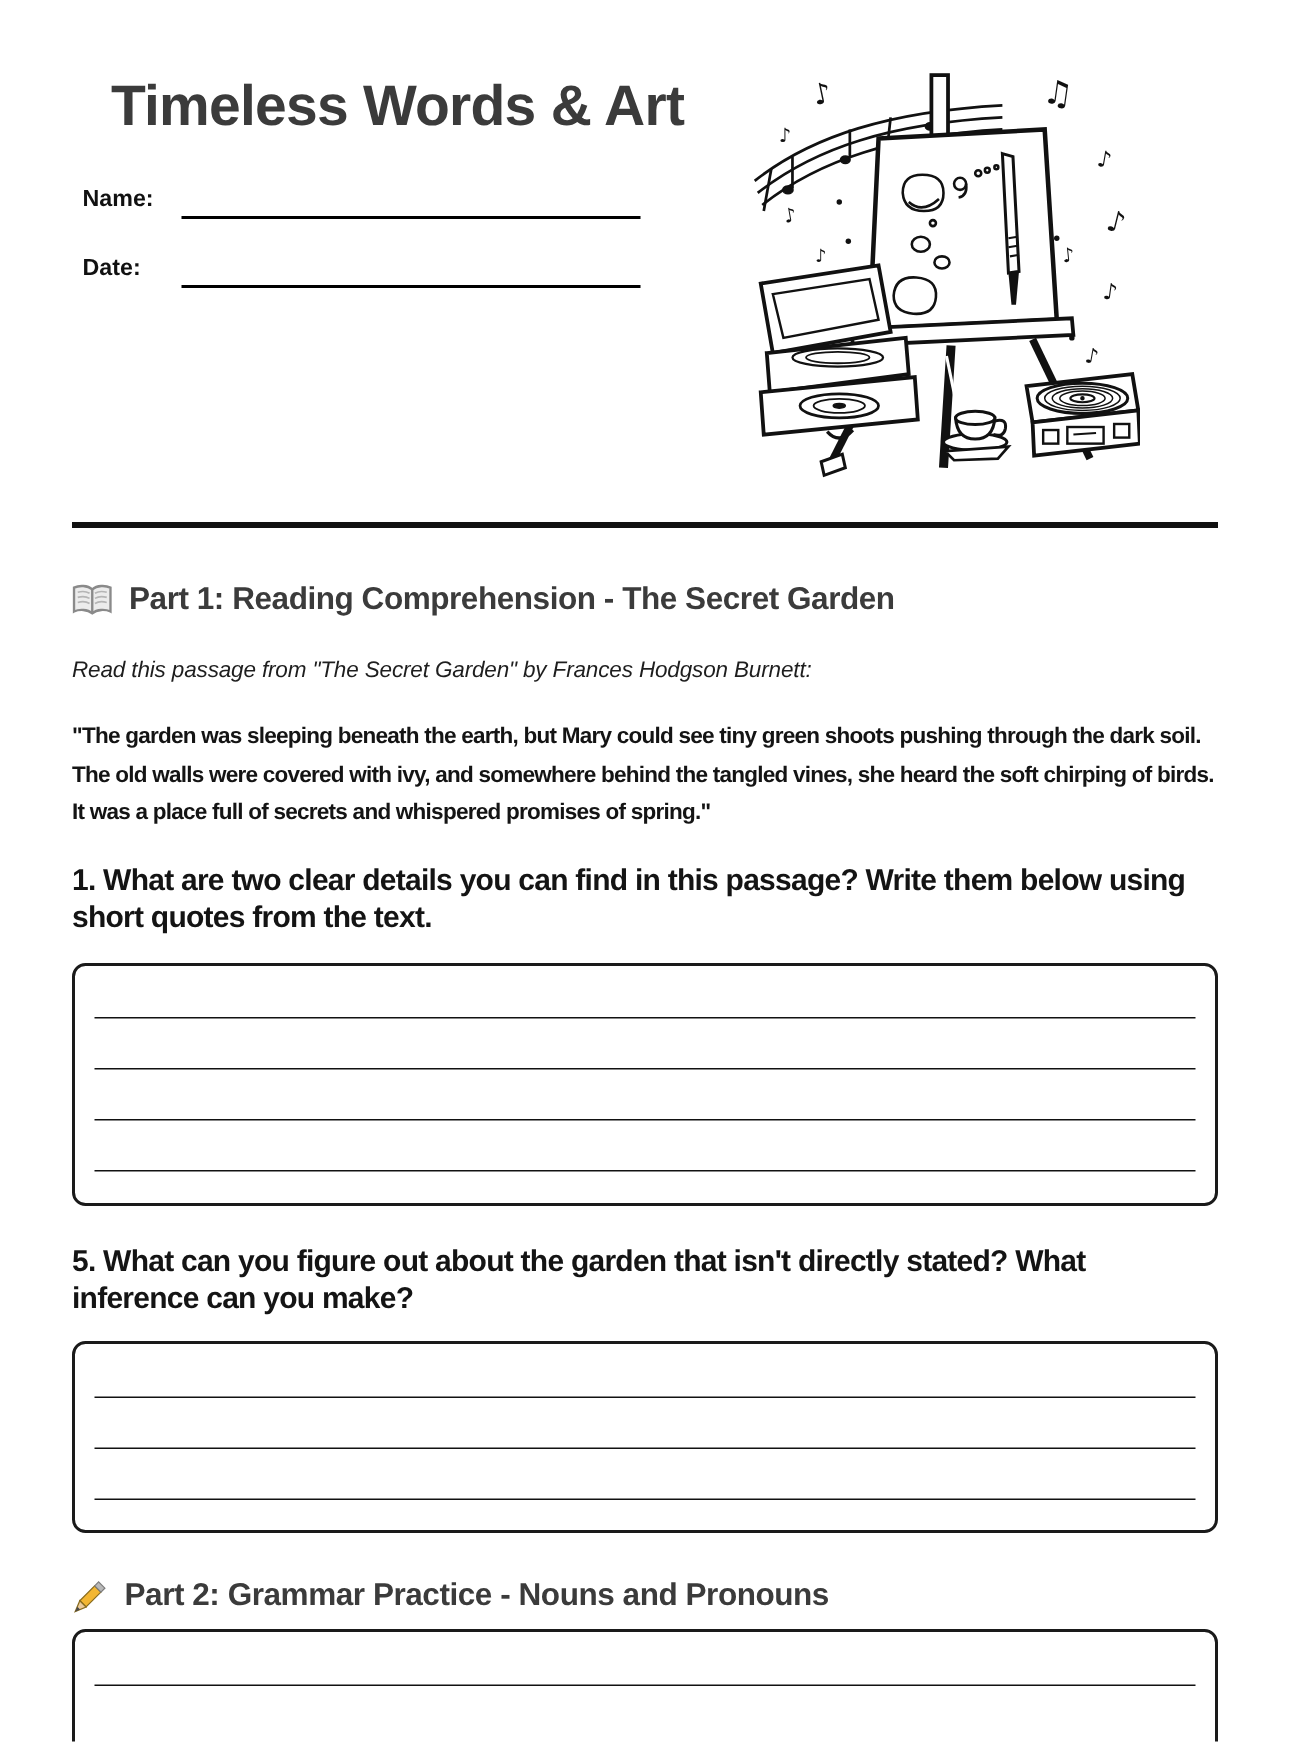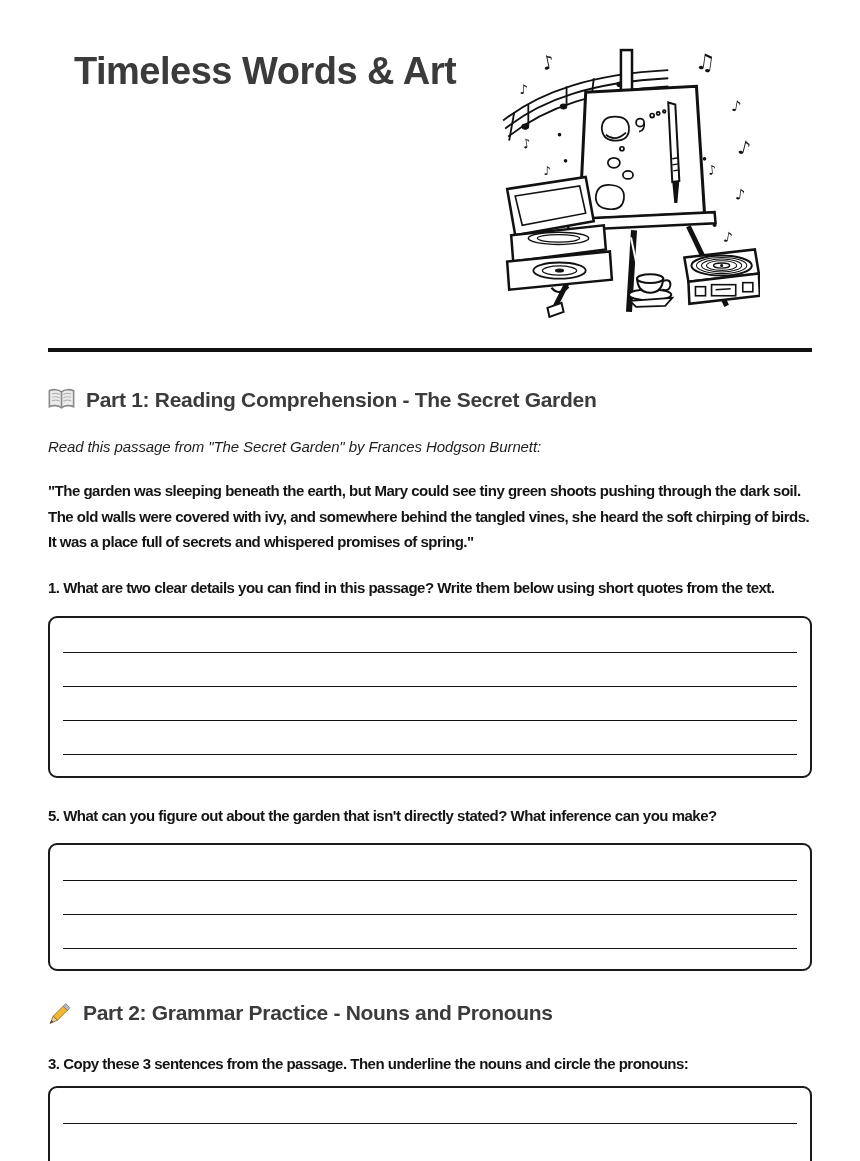--- a/index.html
+++ b/index.html
@@ -24,35 +24,35 @@
   .field-label { width:66px; font-size:15.5px; font-weight:700; color:#111; padding-bottom:4px; }
   .write-line { flex:1; height:20px; border-bottom:2.5px solid #000; }
 
   .illustration { position:absolute; top:40px; right:52px; width:260px; height:292px; }
   .illustration svg { width:100%; height:100%; }
 
   .divider { height:4px; background:#111; border:none; }
 
   
   .part-heading {
-    display:flex; align-items:flex-start; gap:11px;
+    display:flex; align-items:flex-end; gap:11px;
     margin-top:36px;
     font-size:21px; font-weight:700; letter-spacing:-0.3px; color:#3b3b3b;
   }
   .part-heading.part2 { margin-top:30px; }
   .part-heading .hicon { flex:0 0 auto; display:inline-flex; }
 
   .intro-italic { margin-top:26px; font-style:italic; font-size:15px; color:#1e1e1e; letter-spacing:-0.1px; }
 
   .passage {
     margin-top:23px; font-size:15px; font-weight:700; line-height:25.5px;
     letter-spacing:-0.5px; color:#141414; max-width:762px;
   }
   .question {
-    font-size:15px; font-weight:700; line-height:25.5px;
+    font-size:20px; font-weight:700; line-height:25.5px;
     letter-spacing:-0.5px; color:#141414; max-width:764px;
   }
   .q1 { margin-top:20px; }
   .q2 { margin-top:25px; }
   .q3 { margin-top:26px; }
 
   .answer-box {
     border:2.5px solid #1a1a1a; border-radius:9px; background:#fff;
     padding:0 13px; overflow:hidden;
   }
@@ -62,21 +62,29 @@
   .answer-line { height:34px; border-bottom:1.8px solid #111; }
 </style>
 </head>
 <body>
 
 <div class="page">
 
   <div class="header">
     <h1 class="doc-title">Timeless Words &amp; Art</h1>
 
-
+    <div class="field-row name">
+      <span class="field-label">Name:</span>
+      <span class="write-line"></span>
+    </div>
+
+    <div class="field-row date">
+      <span class="field-label">Date:</span>
+      <span class="write-line"></span>
+    </div>
 
     <div class="illustration">
       <svg viewBox="0 0 256 290" fill="none" xmlns="http://www.w3.org/2000/svg">
 
         <g stroke="#111" stroke-width="1.8" fill="none">
           <path d="M2,80 C40,50 92,34 166,30"></path>
           <path d="M4,88 C42,58 92,42 166,38"></path>
           <path d="M7,96 C45,66 95,50 166,46"></path>
           <path d="M13,72 L8,100"></path>
           <path d="M92,38 L90,56"></path>
@@ -217,19 +225,18 @@
       <svg width="24" height="24" viewBox="0 0 23 23">
         <path d="M5 14.5 L14.5 5 L18.5 9 L9 18.5 Z" fill="#f2b632" stroke="#8a6d1f" stroke-width="0.8"></path>
         <path d="M2 21.5 L5 14.5 L9 18.5 Z" fill="#eccb9b" stroke="#8a6d1f" stroke-width="0.8"></path>
         <path d="M2 21.5 L3.4 18.3 L5.2 20.1 Z" fill="#4a4a4a"></path>
         <path d="M14.5 5 L17 2.5 L21 6.5 L18.5 9 Z" fill="#b8b8b8" stroke="#7d7d7d" stroke-width="0.8"></path>
       </svg>
     </span>
     <span>Part 2: Grammar Practice - Nouns and Pronouns</span>
   </h2>
 
-  <p class="question q3">3. Copy these 3 sentences from the passage. Then underline the nouns and circle the pronouns:</p>
 
   <div class="answer-box b3">
       <div class="answer-line"></div>
     </div>
 
 </div>
 
 </body></html>

